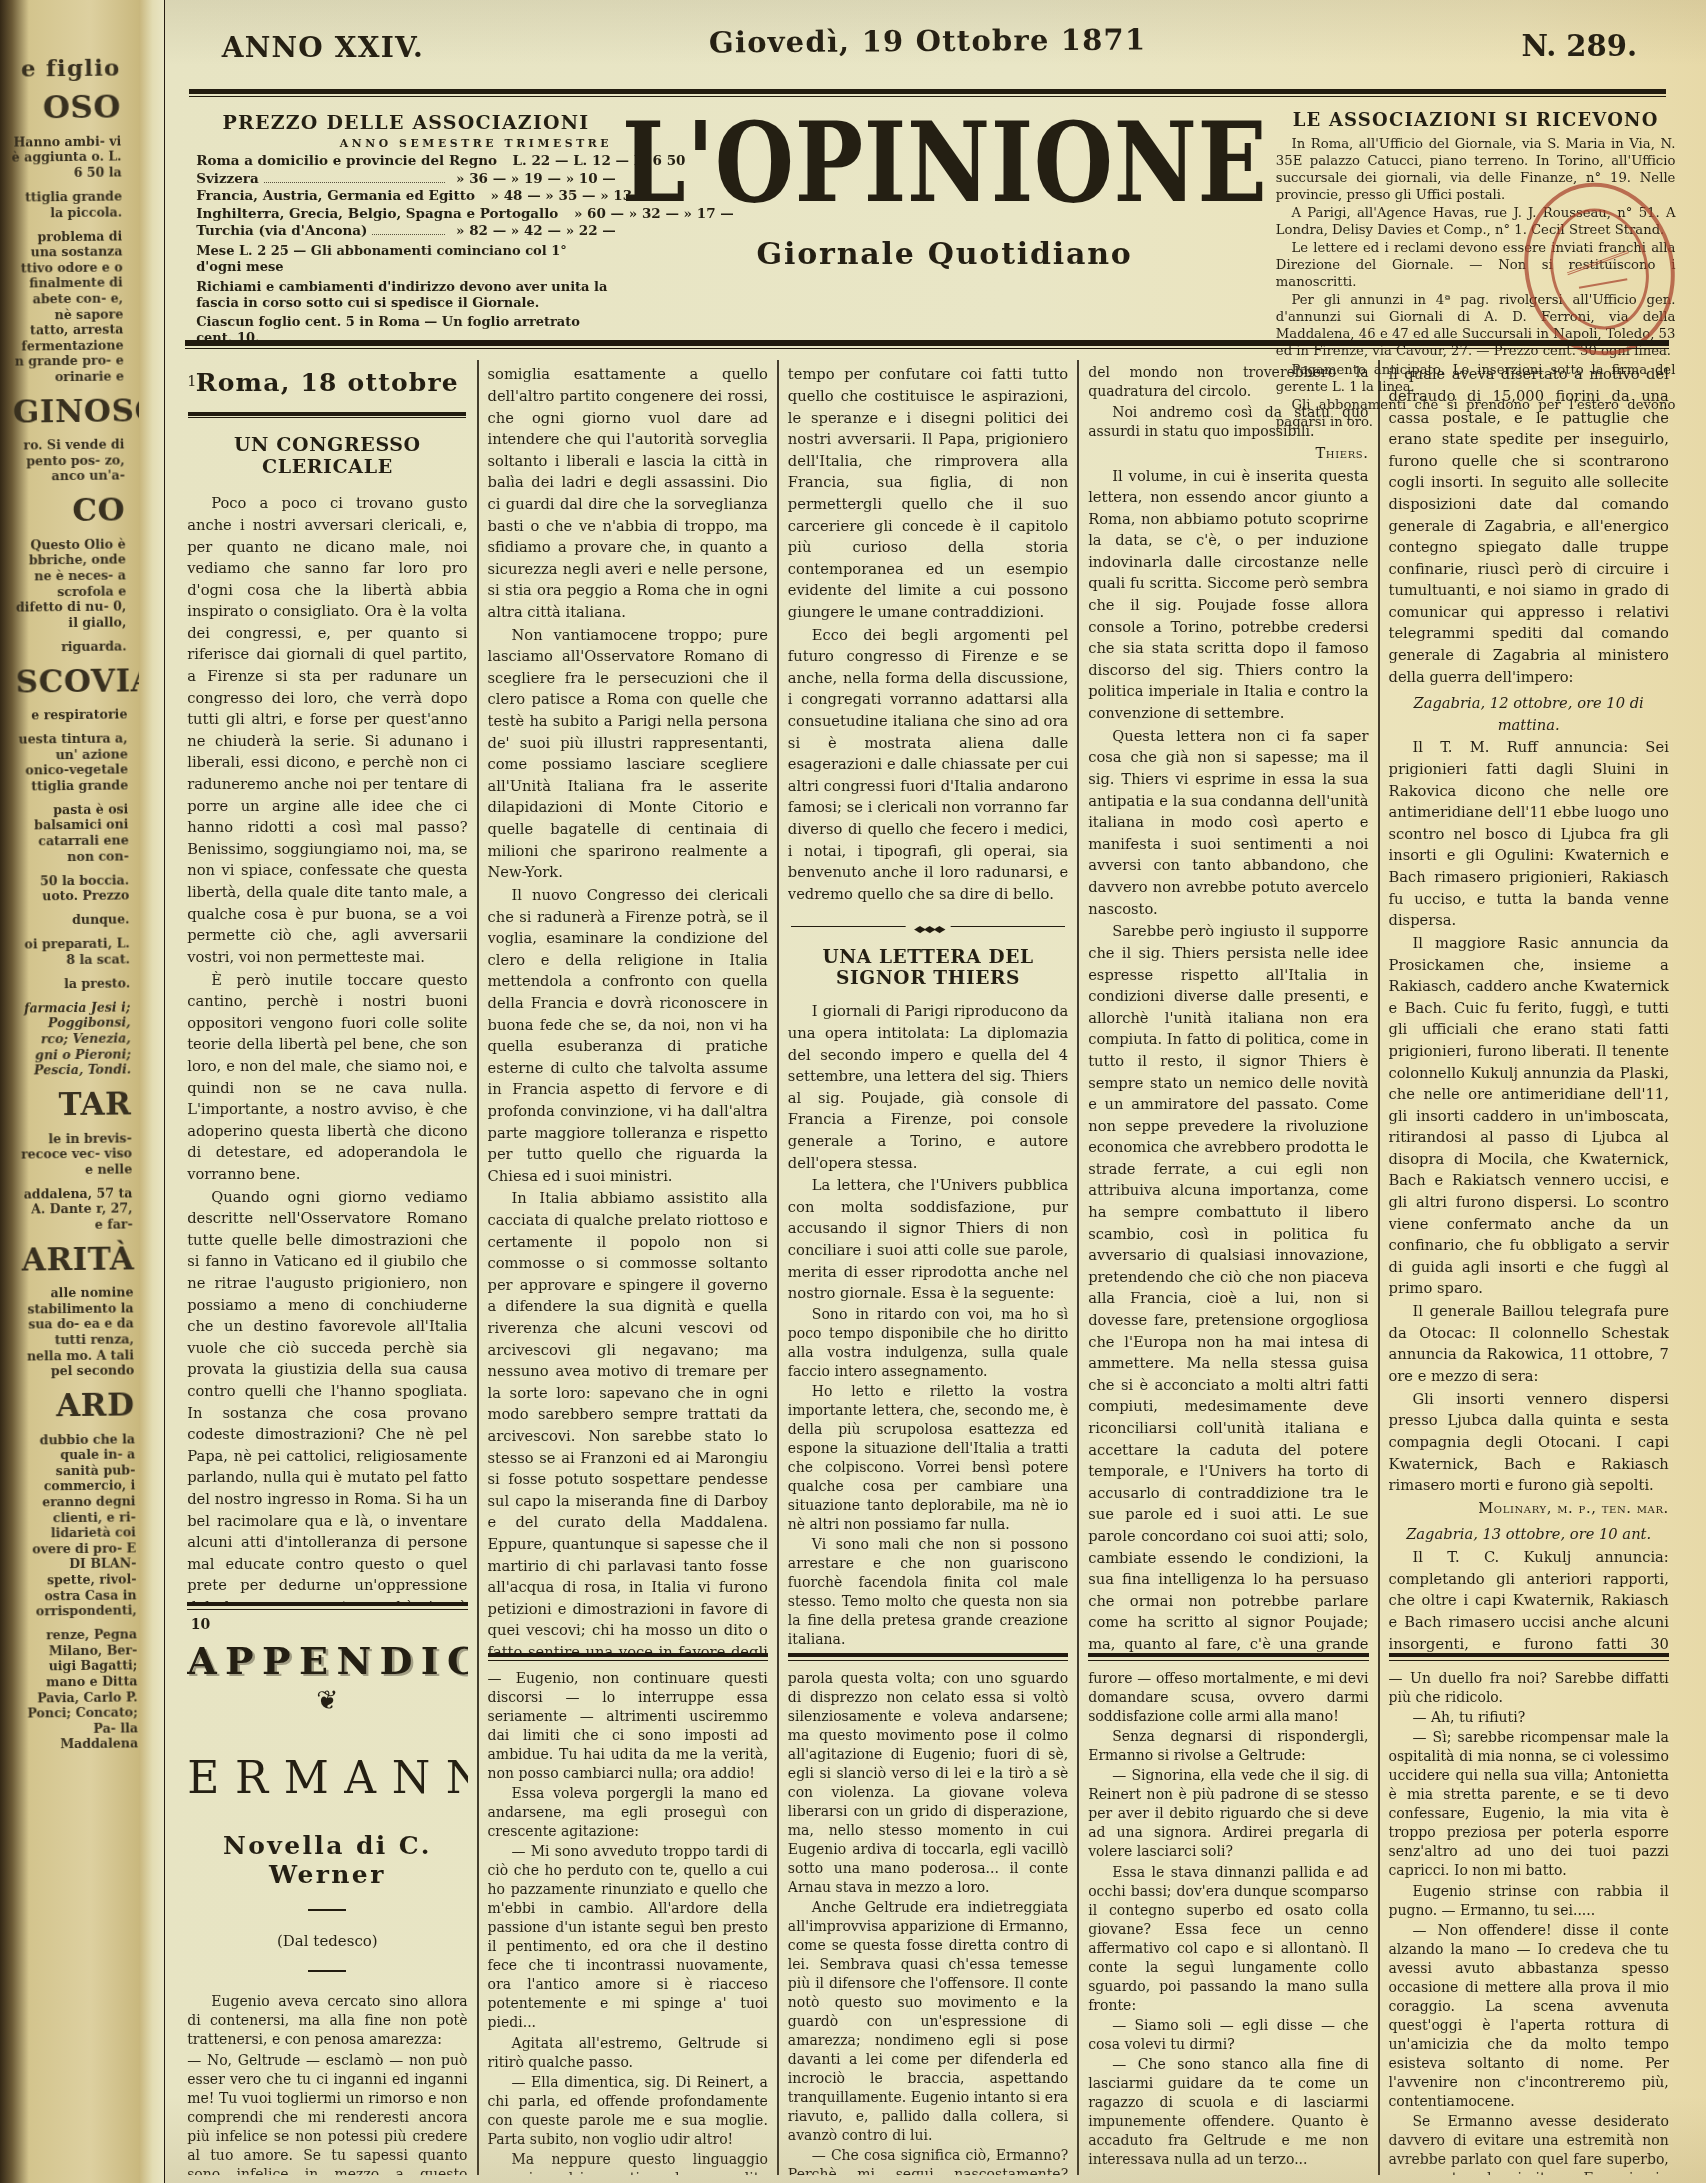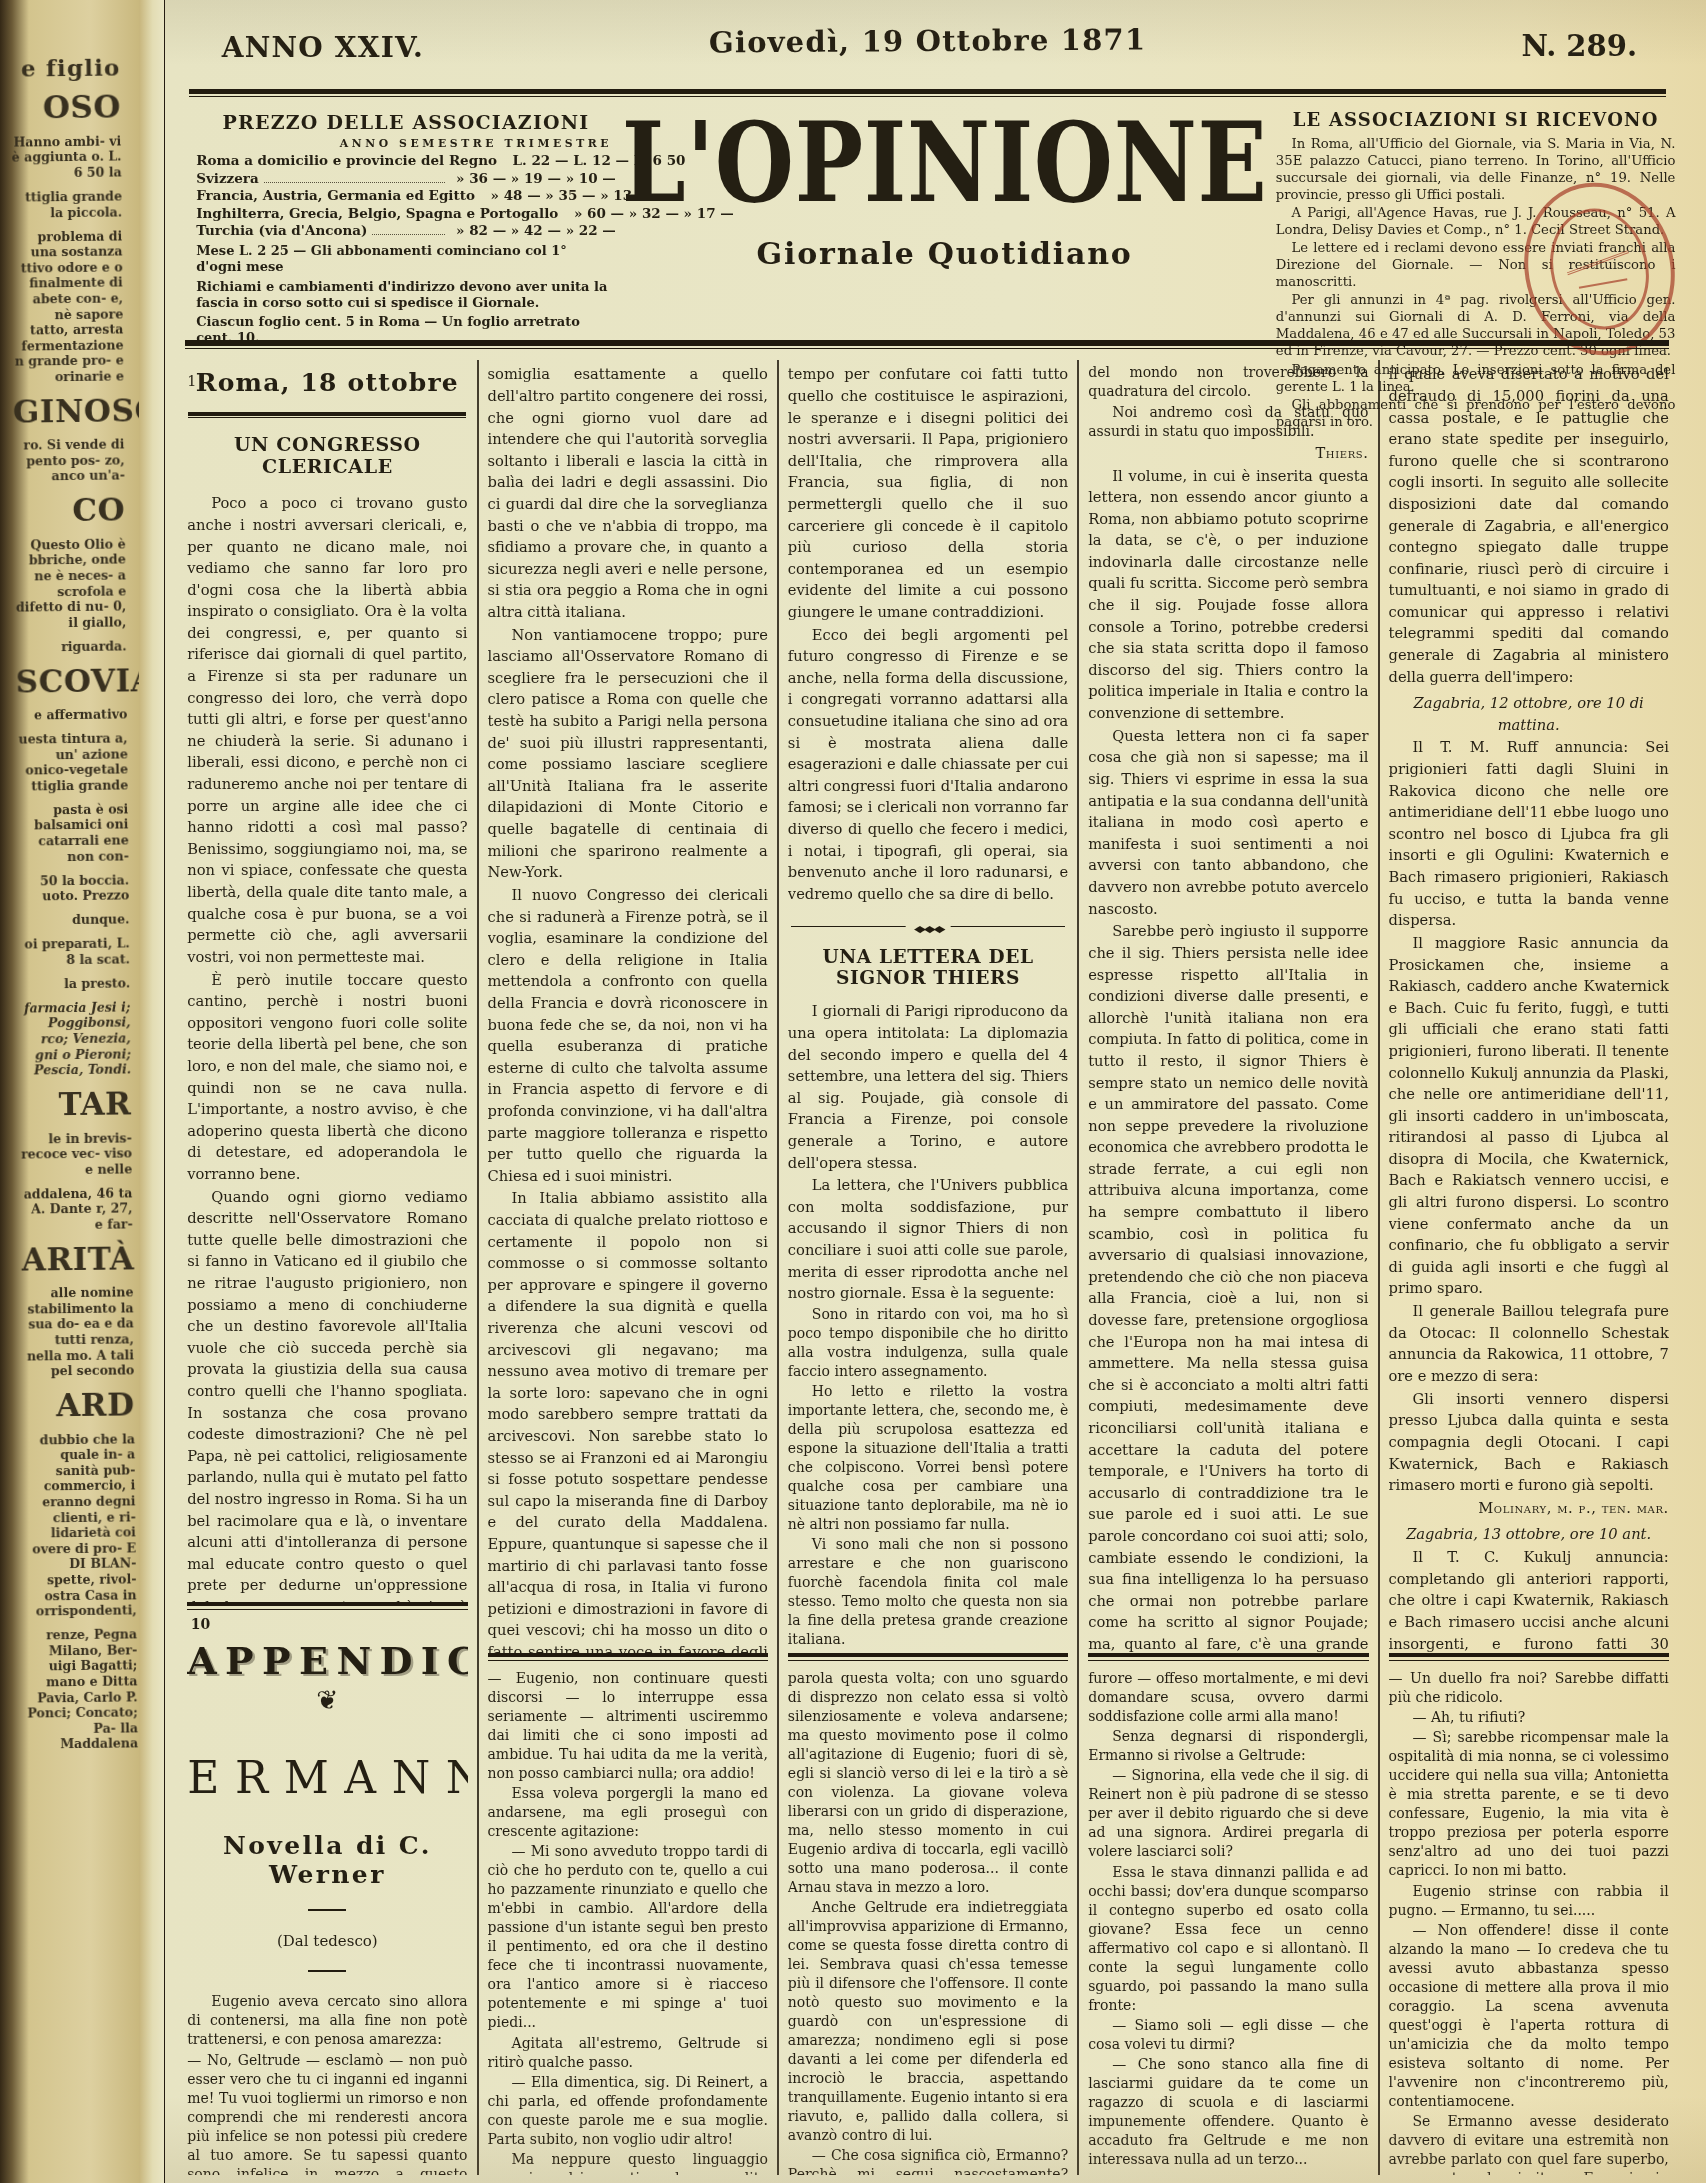--- a/index.html
+++ b/index.html
@@ -109,31 +109,31 @@
         <p class="nb-h">OSO</p>
         <p class="nb-s">Hanno ambi- vi è aggiunta o. L. 6 50 la</p>
         <p class="nb-s">ttiglia grande la piccola.</p>
         <p class="nb-s">problema di una sostanza ttivo odore e o finalmente di abete con- e, nè sapore tatto, arresta fermentazione n grande pro- e orinarie e</p>
         <p class="nb-h">GINOSO</p>
         <p class="nb-s">ro. Si vende di pento pos- zo, anco un'a-</p>
         <p class="nb-h">CO</p>
         <p class="nb-s">Questo Olio è bbriche, onde ne è neces- a scrofola e difetto di nu- 0, il giallo,</p>
         <p class="nb-s">riguarda.</p>
         <p class="nb-h">SCOVIA</p>
-        <p class="nb-s">e affermativo</p>
+        <p class="nb-s">e respiratorie</p>
         <p class="nb-s">uesta tintura a, un' azione onico-vegetale ttiglia grande</p>
         <p class="nb-s">pasta è osi balsamici oni catarrali ene non con-</p>
         <p class="nb-s">50 la boccia. uoto. Prezzo</p>
         <p class="nb-s">dunque.</p>
         <p class="nb-s">oi preparati, L. 8 la scat.</p>
         <p class="nb-s">la presto.</p>
         <p class="nb-s nb-i">farmacia Jesi i; Poggibonsi, rco; Venezia, gni o Pieroni; Pescia, Tondi.</p>
         <p class="nb-h">TAR</p>
         <p class="nb-s">le in brevis- recoce vec- viso e nelle</p>
-        <p class="nb-s">addalena, 46 ta A. Dante r, 27, e far-</p>
+        <p class="nb-s">addalena, 57 ta A. Dante r, 27, e far-</p>
         <p class="nb-h">ARITÀ</p>
         <p class="nb-s">alle nomine stabilimento la sua do- ea e da tutti renza, nella mo. A tali pel secondo</p>
         <p class="nb-h">ARD</p>
         <p class="nb-s">dubbio che la quale in- a sanità pub- commercio, i eranno degni clienti, e ri- lidarietà coi overe di pro- E DI BLAN- spette, rivol- ostra Casa in orrispondenti,</p>
         <p class="nb-s">renze, Pegna Milano, Ber- uigi Bagatti; mano e Ditta Pavia, Carlo P. Ponci; Concato; Pa- lla Maddalena</p>
       </div>
   </div>
   <div class="gutter"></div>
 
   <div class="page">

